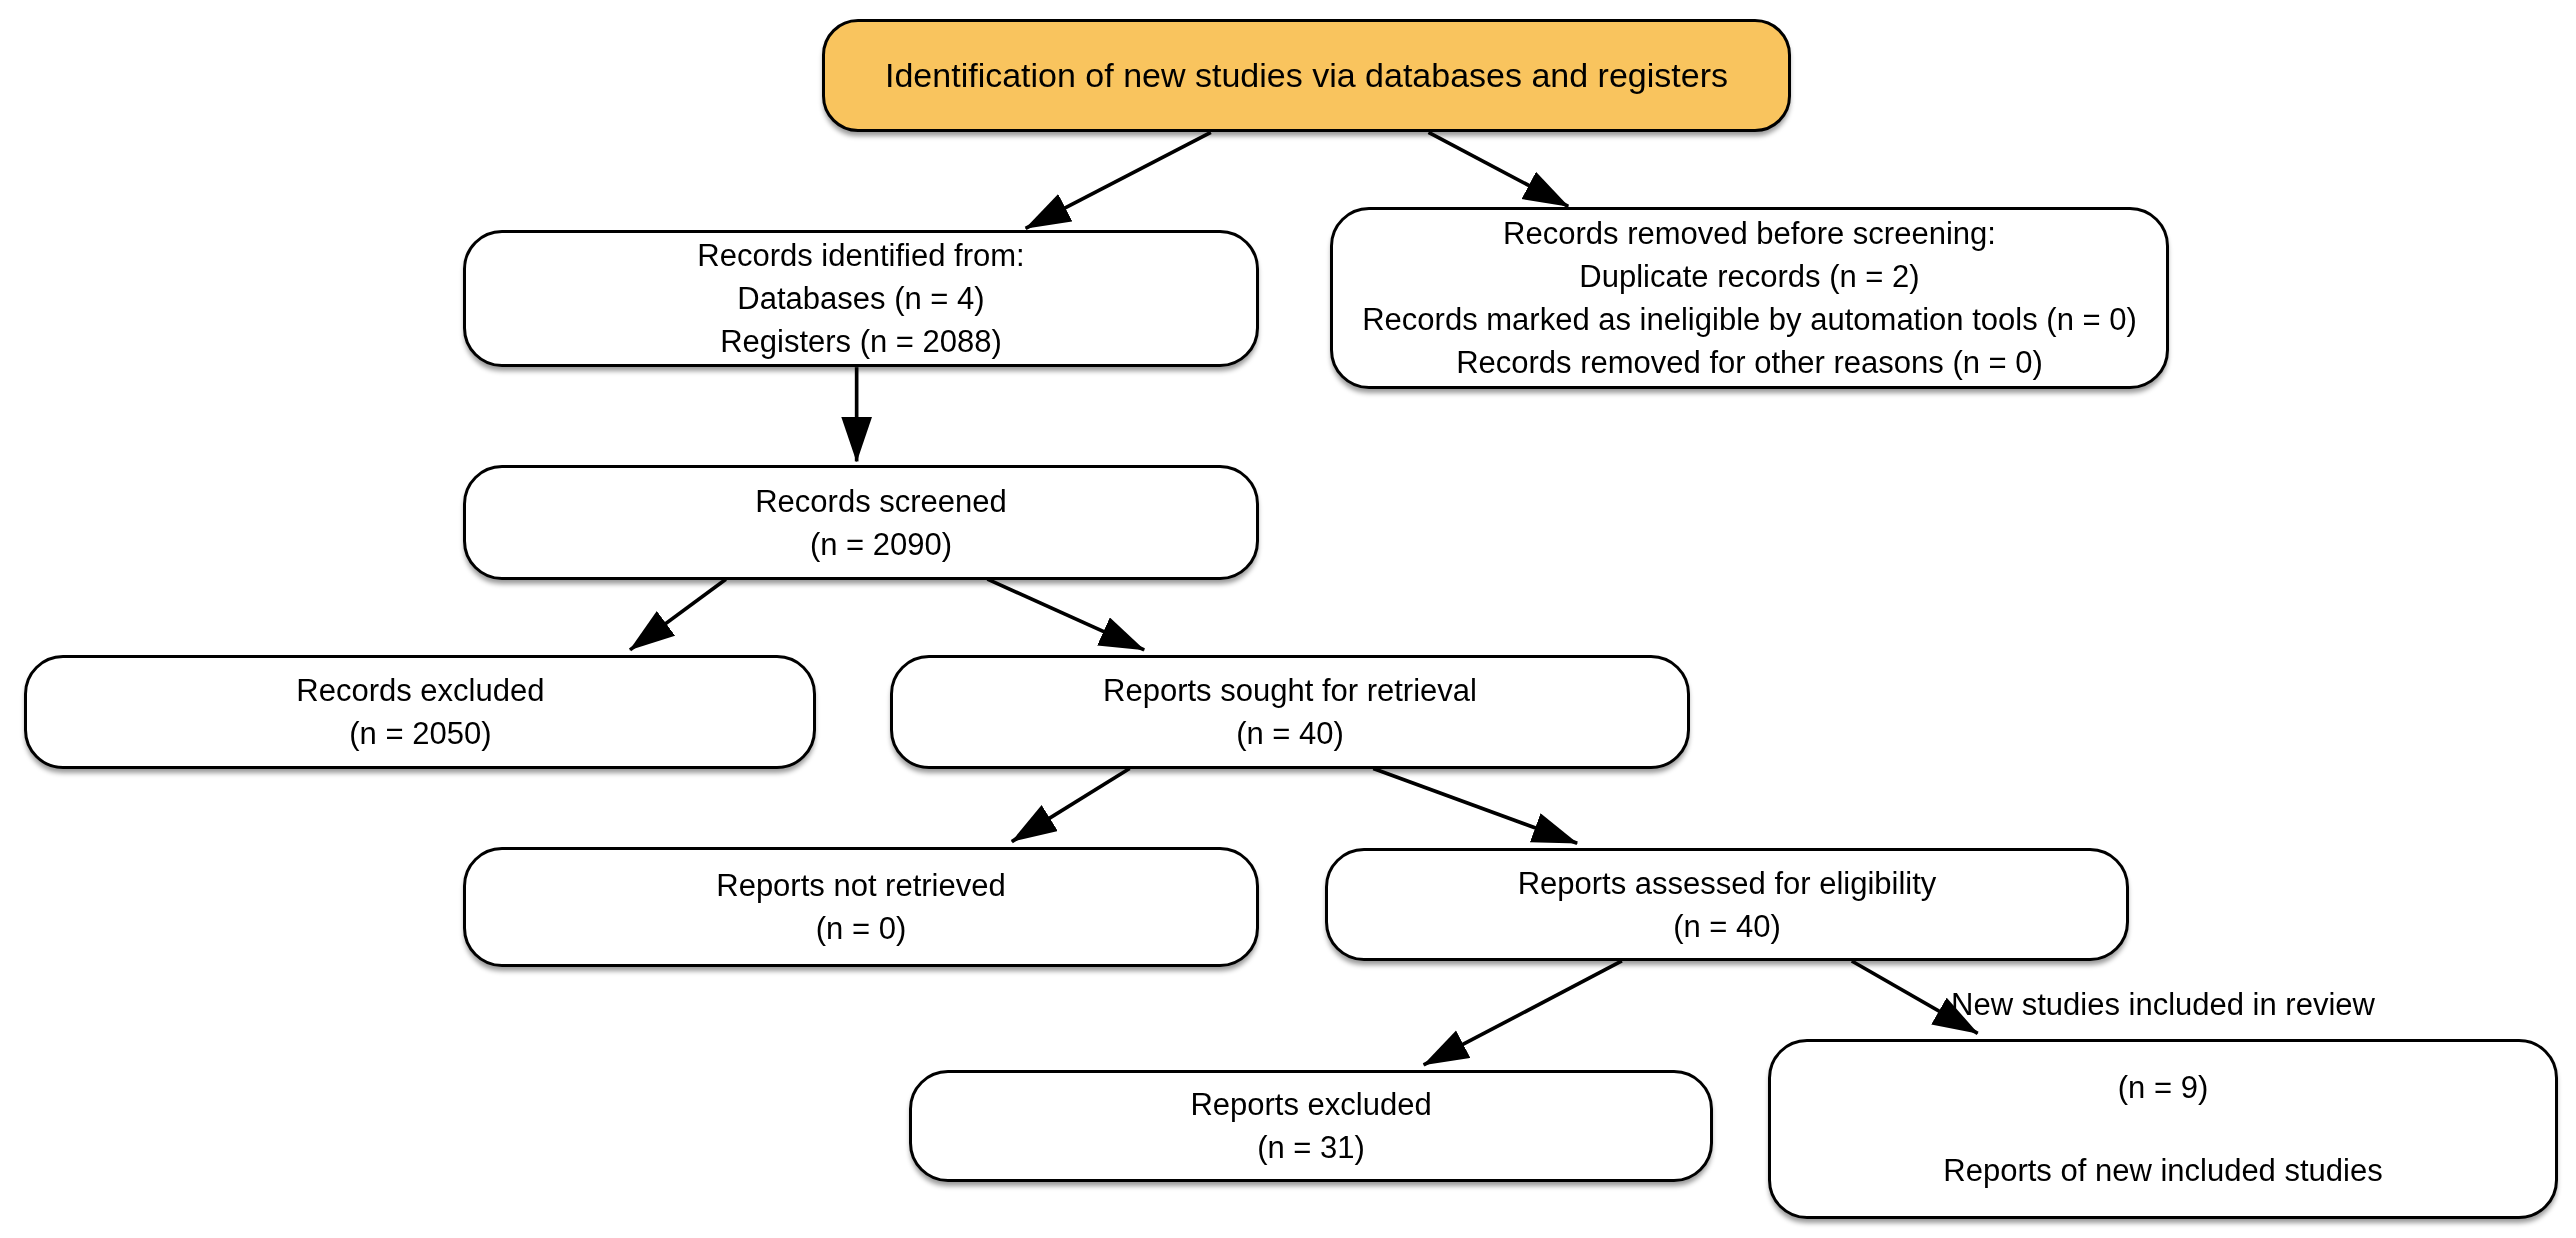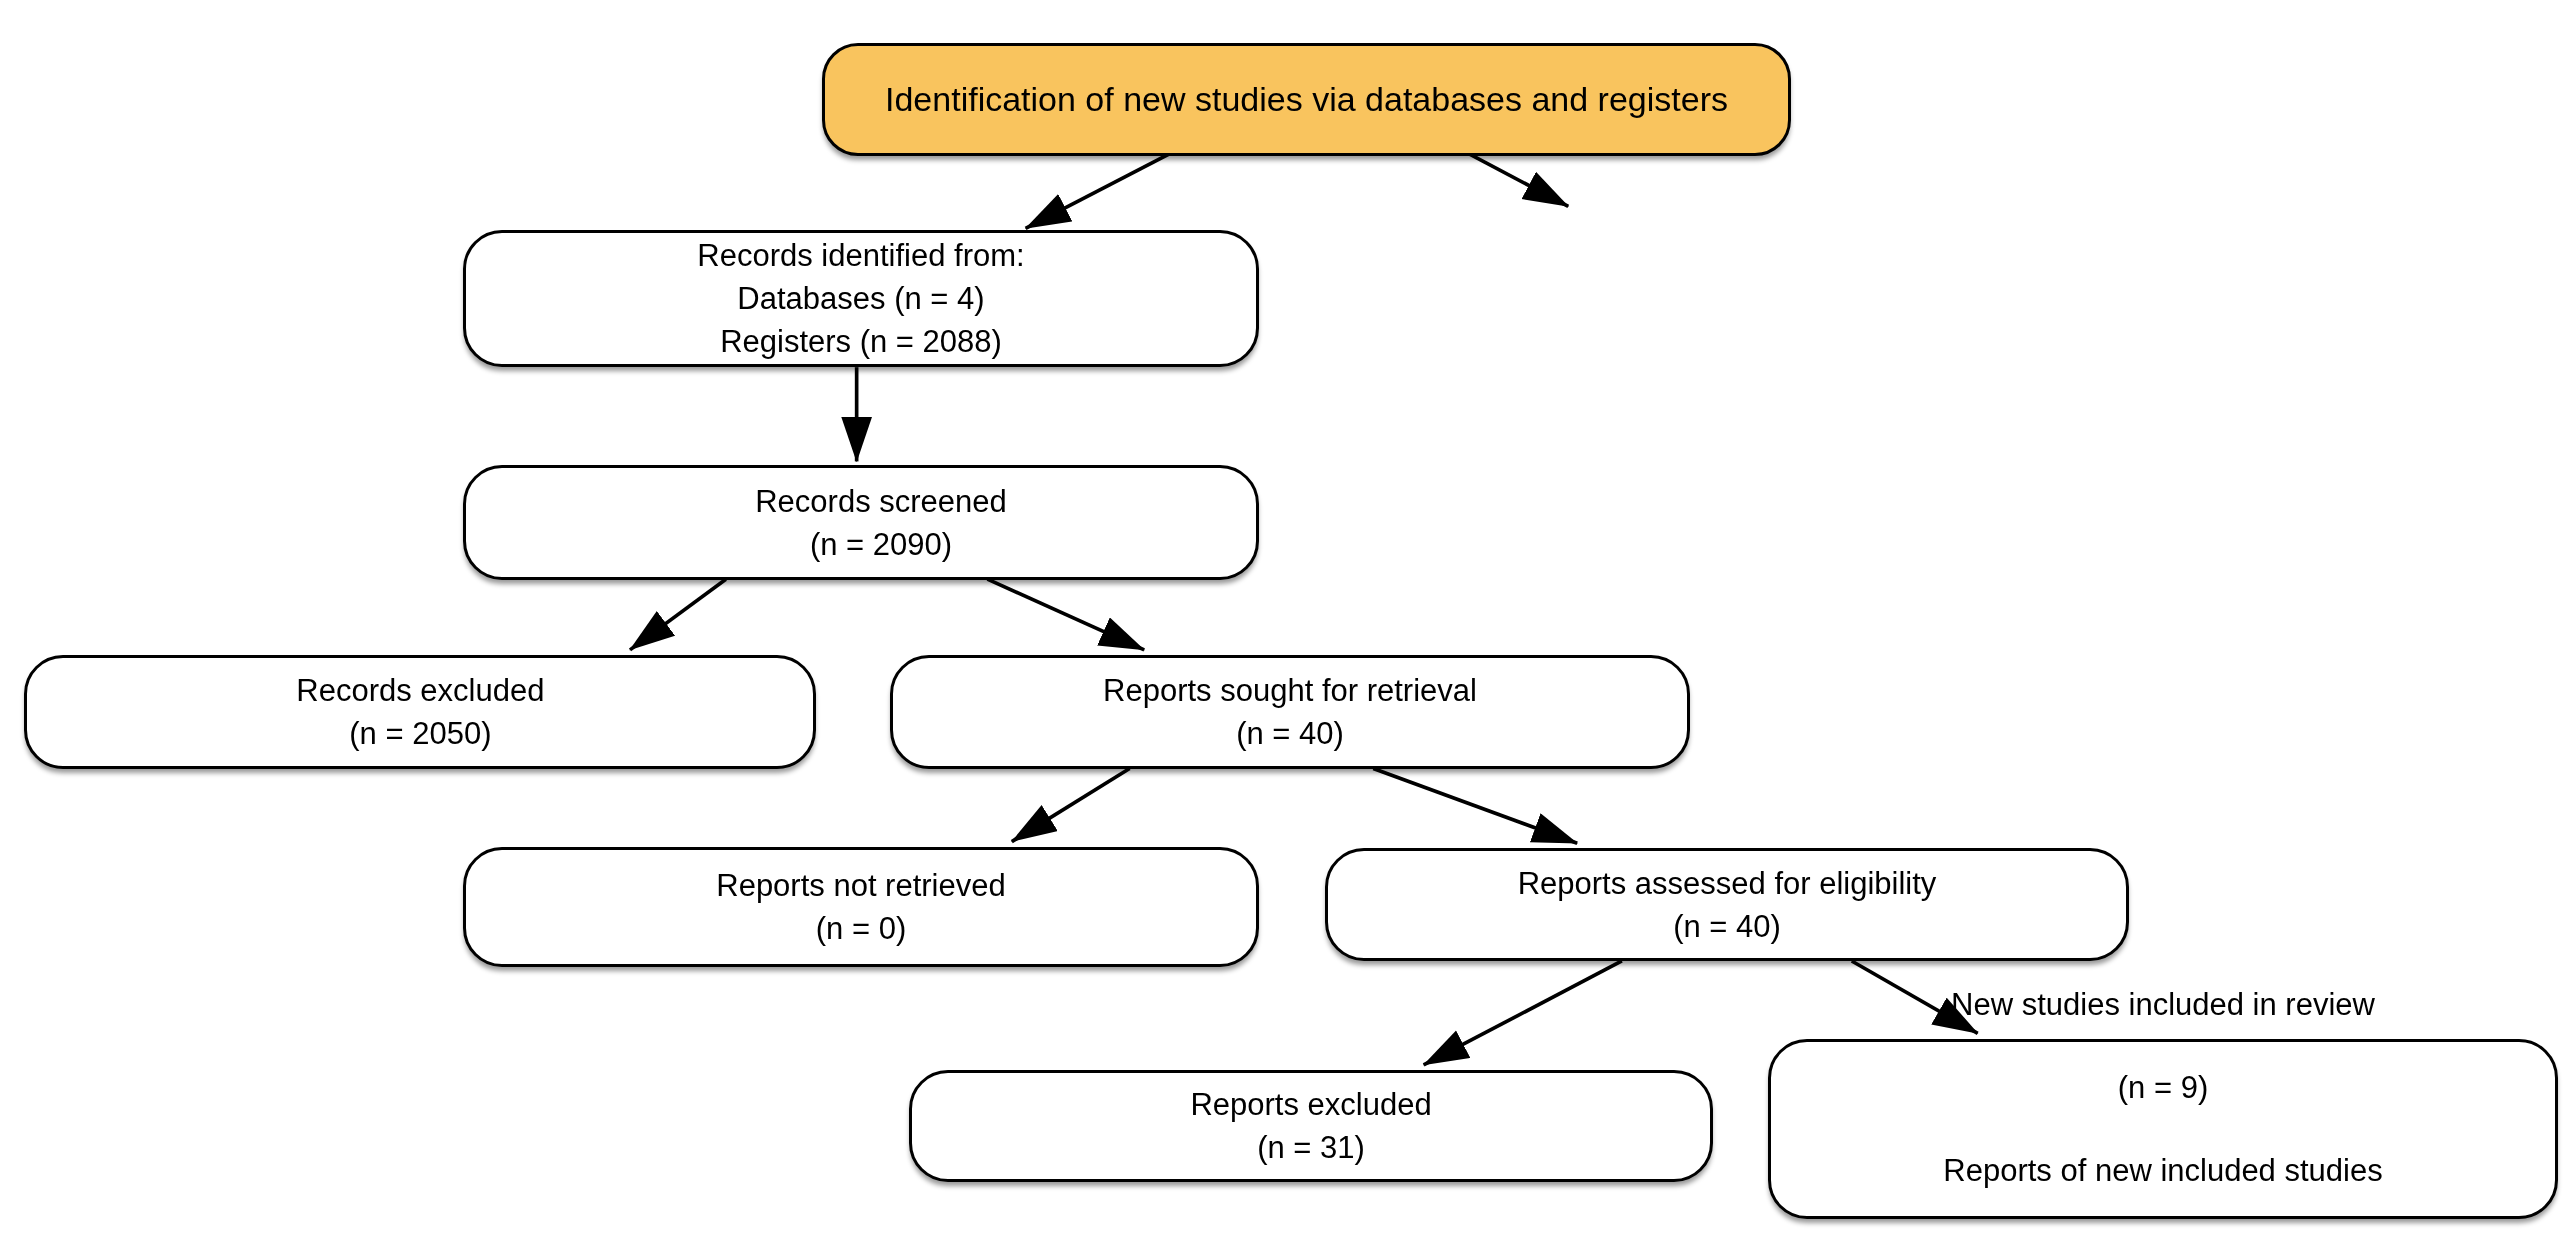--- a/index.html
+++ b/index.html
@@ -37,21 +37,21 @@
     line-height: 43px;
     white-space: nowrap;
     box-sizing: border-box;
   }
   .banner {
     background: var(--banner-fill, #F9C45E);
     border-radius: 36px;
     font-size: 34px;
   }
   
-  #banner                    { left: 822px; top: 18.7px;   width: 969px; height: 113px; margin-top: 24px; }
+  #banner                    { left: 822px; top: 18.7px;   width: 969px; height: 113px; }
   #box-records-identified    { left: 463px;  top: 230px;  width: 796px;  height: 137px; }
   #box-records-removed       { left: 1330px; top: 207px;  width: 839px; height: 182px; }
   #box-records-screened      { left: 463px;  top: 465px;  width: 796px;  height: 115px; padding-left: 40px; }
   #box-records-excluded      { left: 24.4px;   top: 655px;  width: 792px;  height: 114px; }
   #box-reports-sought        { left: 890px; top: 655px;  width: 800px;  height: 114px; }
   #box-reports-not-retrieved { left: 463px;  top: 847px; width: 796px;  height: 120px; }
   #box-reports-assessed      { left: 1325px; top: 848px; width: 804px;  height: 113px; }
   #box-reports-excluded      { left: 885px; top: 1070px; width: 804px;  height: 112px; margin-left: 24px; }
   #box-new-studies           { left: 1768px; top: 1039px; width: 790px;  height: 180px; gap: 40px; }
 </style>
@@ -82,20 +82,26 @@
   <div class="node banner" id="banner">
     <span>Identification of new studies via databases and registers</span>
   </div>
 
   <div class="node" id="box-records-identified">
     <div>Records identified from:</div>
     <div>Databases (n = 4)</div>
     <div>Registers (n = 2088)</div>
   </div>
 
+  <div class="node" id="box-records-removed">
+    <div>Records removed before screening:</div>
+    <div>Duplicate records (n = 2)</div>
+    <div>Records marked as ineligible by automation tools (n = 0)</div>
+    <div>Records removed for other reasons (n = 0)</div>
+  </div>
 
   <div class="node" id="box-records-screened">
     <div>Records screened</div>
     <div>(n = 2090)</div>
   </div>
 
   <div class="node" id="box-records-excluded">
     <div>Records excluded</div>
     <div>(n = 2050)</div>
   </div>

